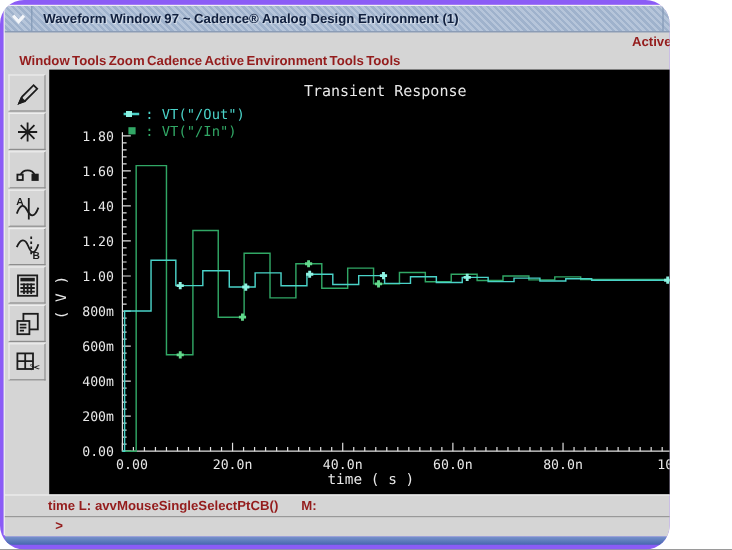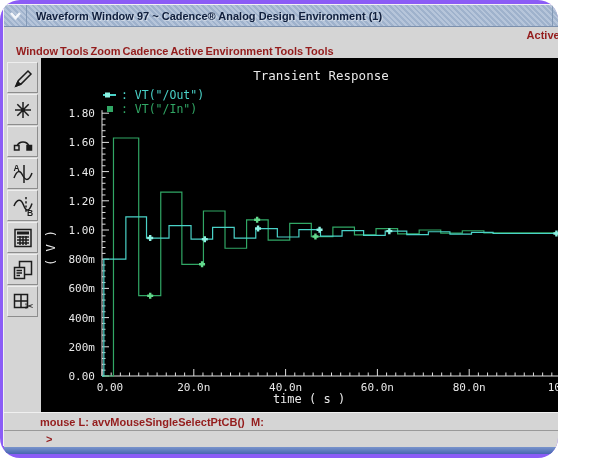--- a/index.html
+++ b/index.html
@@ -298,21 +298,21 @@
             <rect x="64" y="34.5" width="5" height="5" fill="#8df2e2"></rect>
             <text x="80" y="41" fill="#4ad2c8" font-size="11.5" font-family="DejaVu Sans Mono, monospace">: VT("/Out")</text>
             <rect x="66" y="48" width="6" height="6" fill="#31a765"></rect>
             <text x="80" y="55" fill="#31a765" font-size="11.5" font-family="DejaVu Sans Mono, monospace">: VT("/In")</text>
           </svg>
       </div>
       <div class="plot-spacer"></div>
     </div>
 
     <div class="statusbar">
-      <span class="status-left">mouse L: avvMouseSingleSelectPtCB()</span>
+      <span class="status-left">time L: avvMouseSingleSelectPtCB()</span>
       <span class="status-mid">M:</span>
     </div>
 
     <div class="prompt-row">
       <span>&gt;</span>
     </div>
   </div>
 
   <div class="bottom-frame"></div>
 </div>

